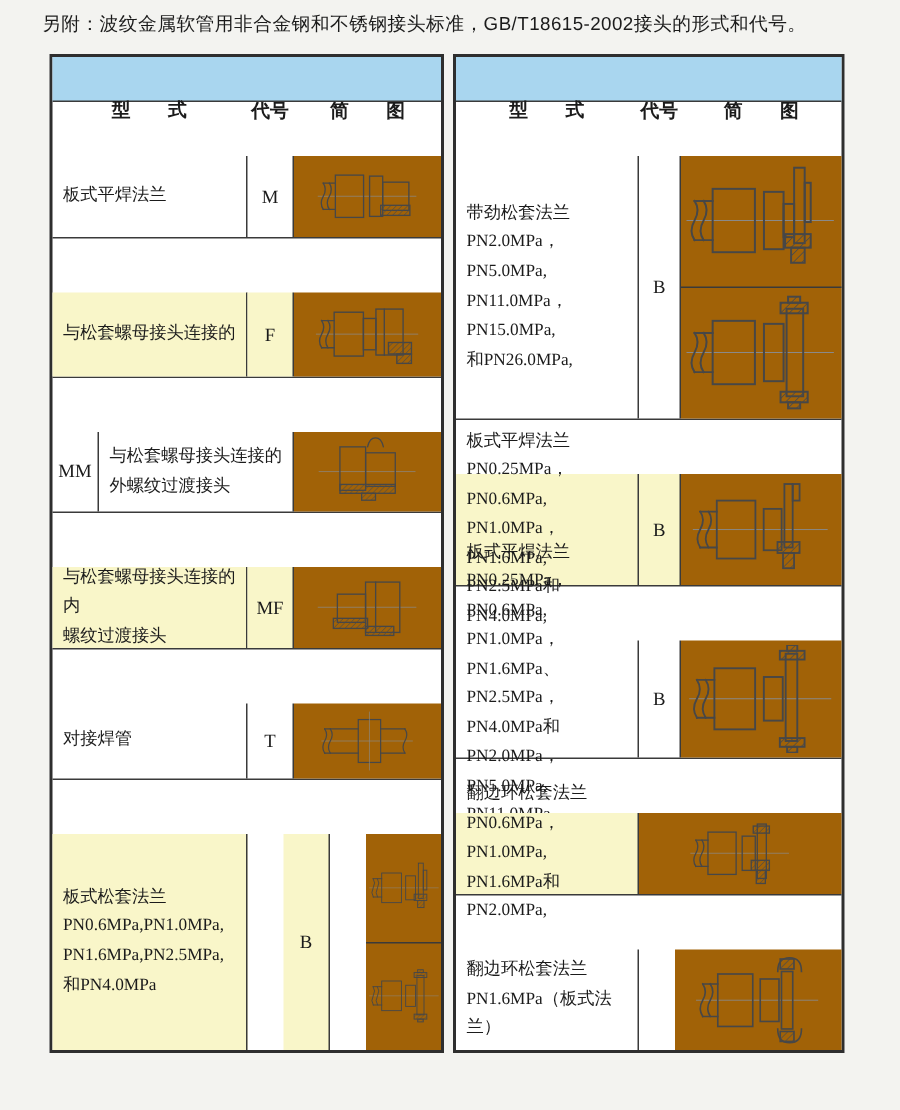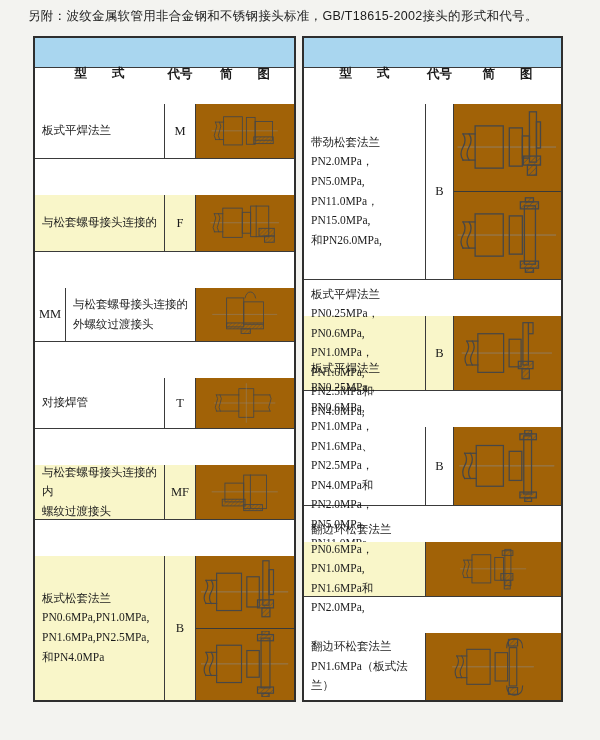--- a/index.html
+++ b/index.html
@@ -19,21 +19,21 @@
   }
   .tbl{
     position:absolute;top:36px;
     border:2px solid #2e2e2e;
     background:#ffffff;
     box-sizing:border-box;
   }
   #left-table{left:33px;width:263px;}
   #right-table{left:302px;width:261px;}
   .row{display:flex;border-bottom:1px solid #3a3a3a;}
-  .row:last-child{border-bottom:none;}
+  .row:last-child{border-bottom:none;gap:24px;}
   .cell{box-sizing:border-box;display:flex;align-items:center;margin-top:36px;}
   .ct,.cc{border-right:1px solid #3a3a3a;}
   .ct{
     width:130px;padding:3px 3px 3px 7px;
     font-size:11.5px;line-height:1.7;white-space:pre-line;
   }
   .cc{width:31px;justify-content:center;font-size:12.5px;}
   .cd{flex:1;flex-direction:column;align-items:stretch;padding:0;background:#a16207;}
   #right-table .ct{width:122px;}
   #right-table .cc{width:28px;}
@@ -127,20 +127,40 @@
               <path d="M50 12 q2 -9 8 -9 t8 9"></path>
               <rect x="48" y="18" width="30" height="34"></rect>
               <rect x="22" y="50" width="56" height="9" class="h"></rect>
               <rect x="44" y="59" width="14" height="7" class="h"></rect>
             </svg>
           </div>
         </div>
     </div>
   </div>
 
+  <div class="row hl" style="height:90px">
+    <div class="cell ct">与松套螺母接头连接的内
+螺纹过渡接头</div>
+    <div class="cell cc">MF</div>
+    <div class="cell cd">
+      <div class="sub">
+          <div class="dia">
+            <svg viewBox="0 0 100 74" preserveAspectRatio="xMidYMid meet">
+              <line x1="1" y1="37" x2="98" y2="37" class="cl"></line>
+              <rect x="20" y="24" width="28" height="28"></rect>
+              <rect x="48" y="12" width="34" height="50"></rect>
+              <line x1="58" y1="12" x2="58" y2="62"></line>
+              <rect x="16" y="48" width="34" height="10" class="h"></rect>
+              <rect x="48" y="56" width="28" height="9" class="h"></rect>
+            </svg>
+          </div>
+        </div>
+    </div>
+  </div>
+
   <div class="row" style="height:86px">
     <div class="cell ct">对接焊管</div>
     <div class="cell cc">T</div>
     <div class="cell cd">
       <div class="sub">
           <div class="dia">
             <svg viewBox="0 0 100 74" preserveAspectRatio="xMidYMid meet">
               <line x1="1" y1="37" x2="98" y2="37" class="cl"></line>
               <line x1="4" y1="24" x2="40" y2="24"></line>
               <line x1="4" y1="50" x2="40" y2="50"></line>
@@ -150,40 +170,20 @@
               <line x1="64" y1="24" x2="90" y2="24"></line>
               <line x1="64" y1="50" x2="90" y2="50"></line>
               <path d="M90 24 q4 6 0 13 t0 13"></path>
               <line x1="52" y1="6" x2="52" y2="68" class="cl"></line>
             </svg>
           </div>
         </div>
     </div>
   </div>
 
-  <div class="row hl" style="height:90px">
-    <div class="cell ct">与松套螺母接头连接的内
-螺纹过渡接头</div>
-    <div class="cell cc">MF</div>
-    <div class="cell cd">
-      <div class="sub">
-          <div class="dia">
-            <svg viewBox="0 0 100 74" preserveAspectRatio="xMidYMid meet">
-              <line x1="1" y1="37" x2="98" y2="37" class="cl"></line>
-              <rect x="20" y="24" width="28" height="28"></rect>
-              <rect x="48" y="12" width="34" height="50"></rect>
-              <line x1="58" y1="12" x2="58" y2="62"></line>
-              <rect x="16" y="48" width="34" height="10" class="h"></rect>
-              <rect x="48" y="56" width="28" height="9" class="h"></rect>
-            </svg>
-          </div>
-        </div>
-    </div>
-  </div>
-
   <div class="row hl" style="height:180px">
     <div class="cell ct">板式松套法兰
 PN0.6MPa,PN1.0MPa,
 PN1.6MPa,PN2.5MPa,
 和PN4.0MPa</div>
     <div class="cell cc">B</div>
     <div class="cell cd">
       <div class="sub">
           <div class="dia">
             <svg viewBox="0 0 100 74" preserveAspectRatio="xMidYMid meet">

